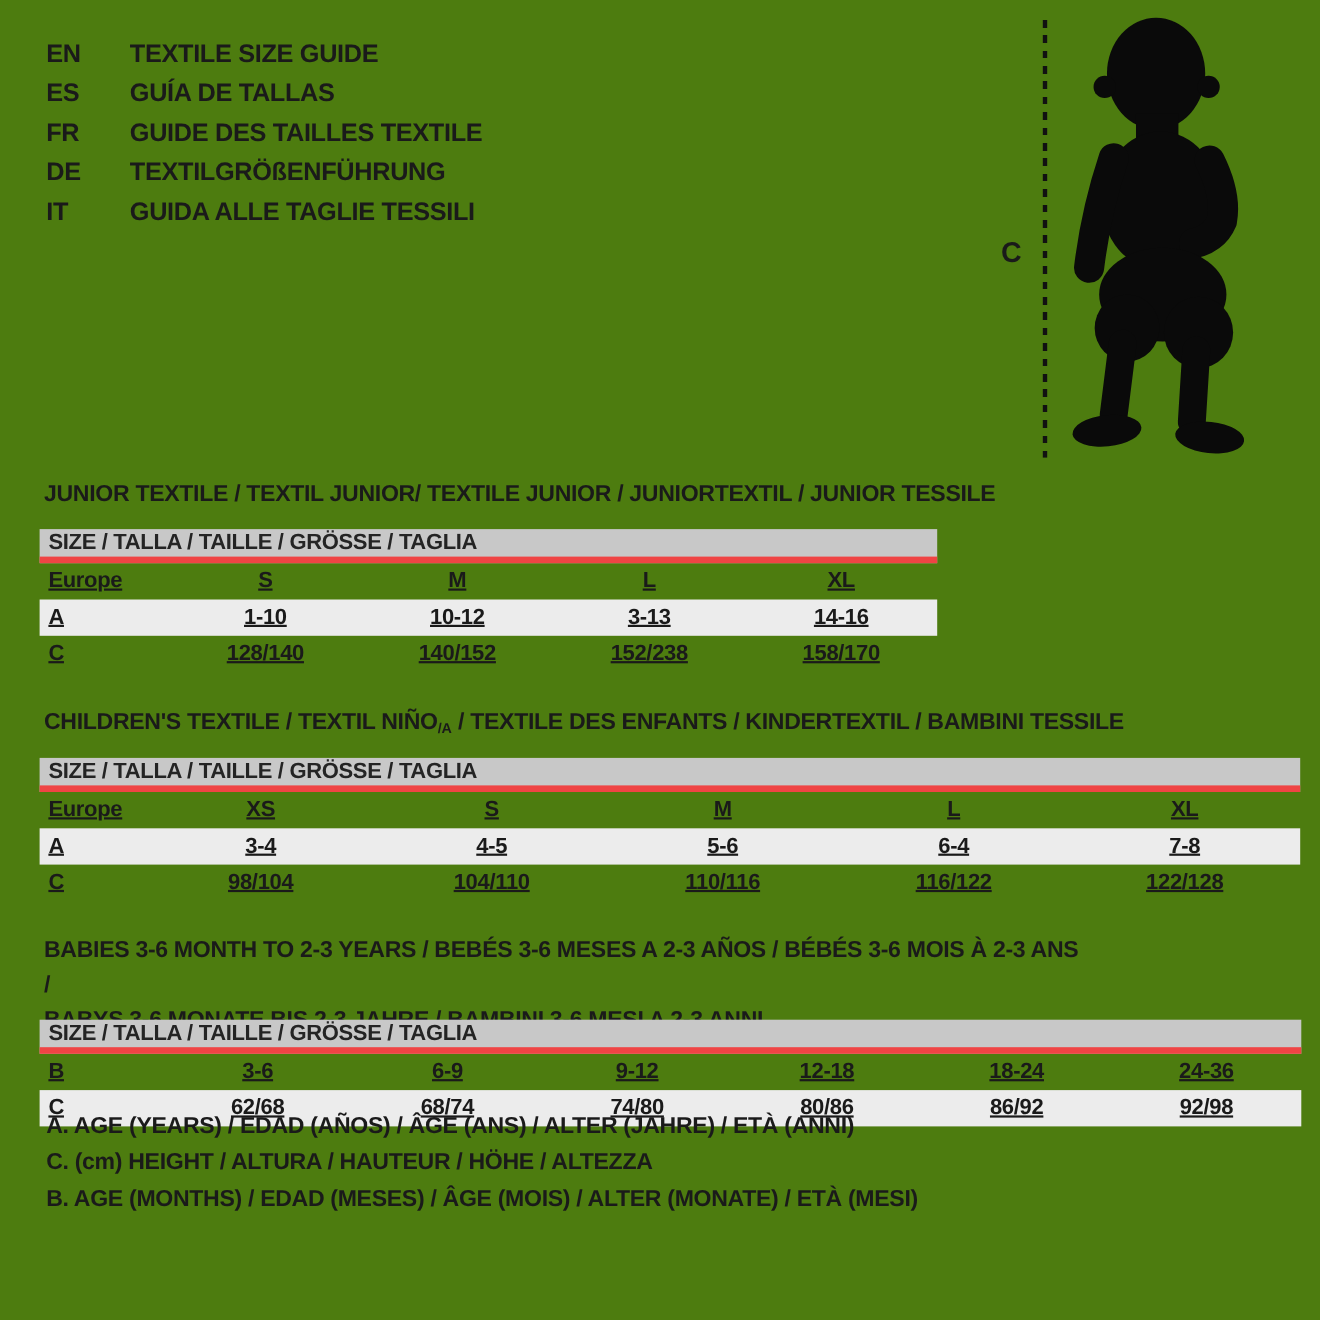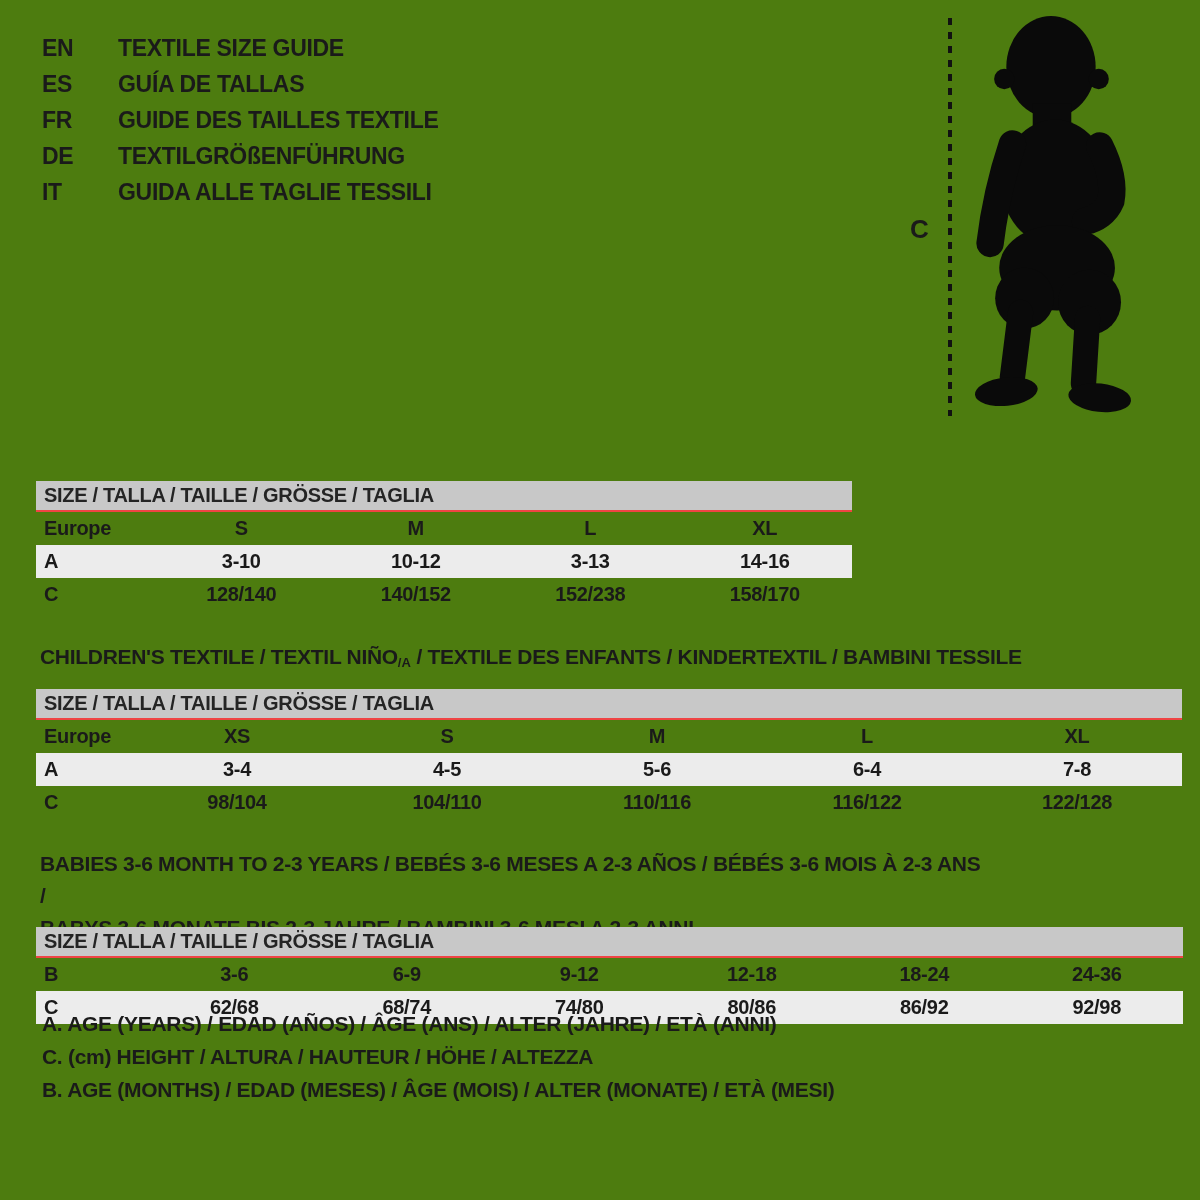--- a/index.html
+++ b/index.html
@@ -42,25 +42,25 @@
   .title-babies   { top:848px; width:950px; }
   .sub { font-size:0.62em; position:relative; top:0.22em; letter-spacing:0; }
 
   
   .size-table { position:absolute; left:36px; }
   .tbl-junior   { top:481px; width:816px; }
   .tbl-children { top:689px; width:1146px; }
   .tbl-babies   { top:927px; width:1147px; }
 
   .size-header {
-    height:31px; background:#c8c8c8; border-bottom:2px solid #ef4444;
+    height:31px; background:#c8c8c8; border-bottom:6px solid #ef4444;
     display:flex; align-items:center;
     font-size:20px; color:#242424; padding-left:8px;
   }
-  .trow { display:flex; height:33px; align-items:center; font-size:20px; }
+  .trow { display:flex; height:33px; align-items:center; font-size:20px;text-decoration:underline; }
   .trow.stripe { background:#ececec; }
   .tcell { flex:1; text-align:center; }
   .tcell.label { flex:none; text-align:left; padding-left:8px; }
   .tbl-junior   .tcell.label { width:118px; }
   .tbl-children .tcell.label { width:96px; }
   .tbl-babies   .tcell.label { width:112px; }
 
   
   .legend { position:absolute; left:42px; top:1007px; }
   .legend-line { font-size:21px; line-height:33px; }
@@ -115,32 +115,33 @@
     <g stroke="#0a0a0a" stroke-width="25" stroke-linecap="round" fill="none">
       <path d="M54 296 L 46 360"></path>
       <path d="M120 302 L 116 366"></path>
     </g>
     <g fill="#0a0a0a" stroke="none">
       <ellipse cx="40" cy="374" rx="31" ry="14" transform="rotate(-6 40 374)"></ellipse>
       <ellipse cx="132" cy="380" rx="31" ry="14" transform="rotate(6 132 380)"></ellipse>
     </g>
   </svg>
 
+  <div class="section-title title-junior">JUNIOR TEXTILE / TEXTIL JUNIOR/ TEXTILE JUNIOR / JUNIORTEXTIL / JUNIOR TESSILE</div>
   <div class="size-table tbl-junior">
     <div class="size-header">SIZE / TALLA / TAILLE / GRÖSSE / TAGLIA</div>
     <div class="trow">
       <div class="tcell label">Europe</div>
       <div class="tcell">S</div>
       <div class="tcell">M</div>
       <div class="tcell">L</div>
       <div class="tcell">XL</div>
     </div>
     <div class="trow stripe">
       <div class="tcell label">A</div>
-      <div class="tcell">3-10</div>
+      <div class="tcell">1-10</div>
       <div class="tcell">10-12</div>
       <div class="tcell">3-13</div>
       <div class="tcell">14-16</div>
     </div>
     <div class="trow">
       <div class="tcell label">C</div>
       <div class="tcell">128/140</div>
       <div class="tcell">140/152</div>
       <div class="tcell">152/238</div>
       <div class="tcell">158/170</div>

